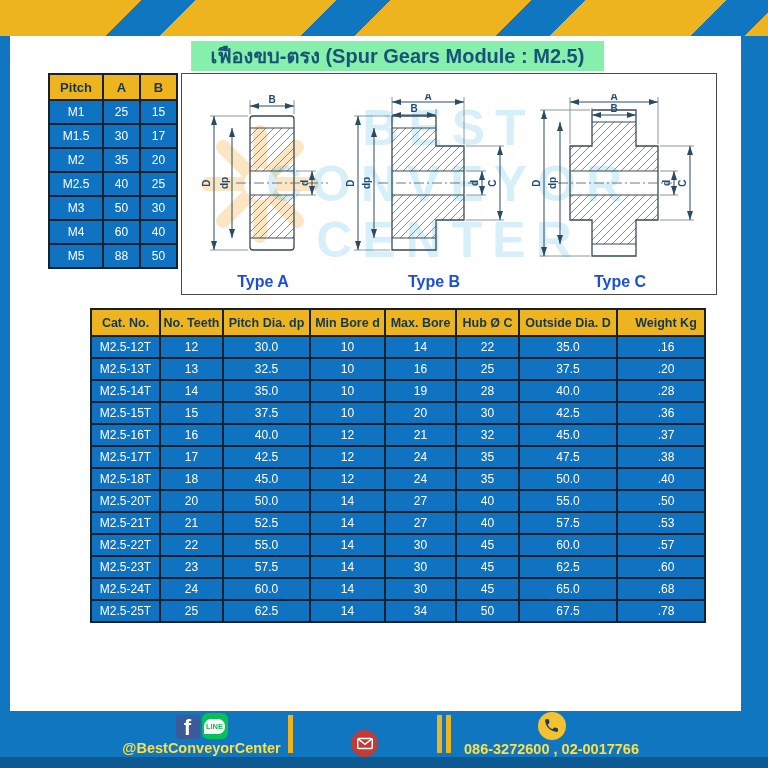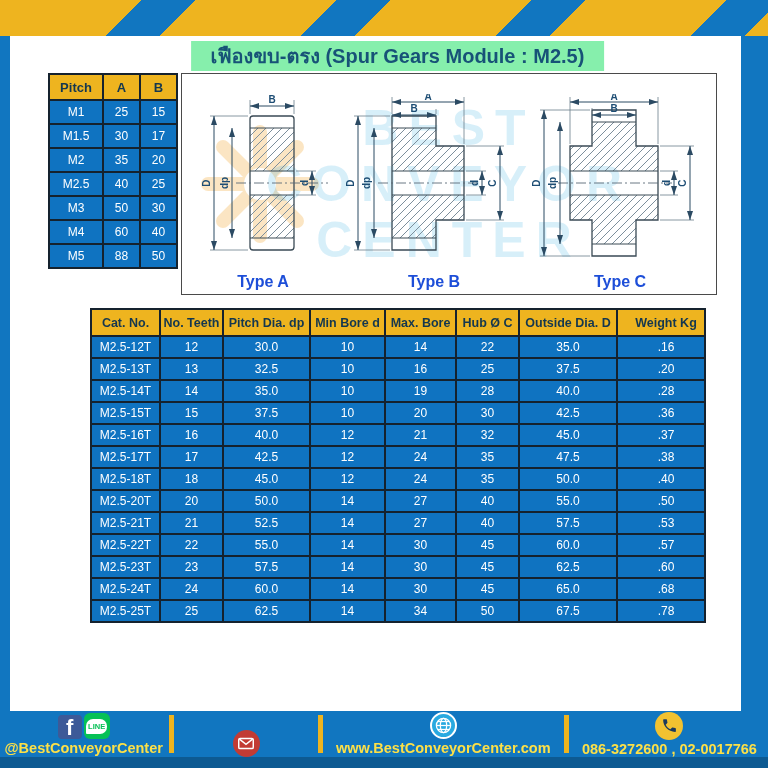--- a/index.html
+++ b/index.html
@@ -454,34 +454,20 @@
   <div class="fsec s2">
     <div class="circ mail">
       <svg width="16" height="13" viewBox="0 0 22 16">
           <rect x="1" y="1" width="20" height="14" rx="2" fill="none" stroke="#fff" stroke-width="2"></rect>
           <path d="M2,2 L11,9 L20,2" fill="none" stroke="#fff" stroke-width="2"></path>
         </svg>
     </div>
     <div class="ftext">sale@nmec.co.th</div>
   </div>
   <div class="fdiv"></div>
-  <div class="fsec s3">
-    <div class="circ globe">
-      <svg width="19" height="19" viewBox="0 0 24 24">
-        <g fill="none" stroke="#fff" stroke-width="1.6">
-          <circle cx="12" cy="12" r="9"></circle>
-          <ellipse cx="12" cy="12" rx="4" ry="9"></ellipse>
-          <line x1="3" y1="12" x2="21" y2="12"></line>
-          <line x1="4.5" y1="7" x2="19.5" y2="7"></line>
-          <line x1="4.5" y1="17" x2="19.5" y2="17"></line>
-        </g>
-      </svg>
-    </div>
-    <div class="ftext">www.BestConveyorCenter.com</div>
-  </div>
   <div class="fdiv"></div>
   <div class="fsec s4">
     <div class="circ phone">
       <svg width="17" height="17" viewBox="0 0 24 24">
           <path fill="#1b3a5c" d="M6.62 10.79c1.44 2.83 3.76 5.14 6.59 6.59l2.2-2.21c.27-.27.67-.36 1.02-.24 1.12.37 2.33.57 3.57.57.55 0 1 .45 1 1V20c0 .55-.45 1-1 1-9.39 0-17-7.61-17-17 0-.55.45-1 1-1h3.5c.55 0 1 .45 1 1 0 1.25.2 2.45.57 3.57.11.35.03.74-.25 1.02l-2.2 2.2z"></path>
         </svg>
     </div>
     <div class="ftext">086-3272600 , 02-0017766</div>
   </div>
 </div>

